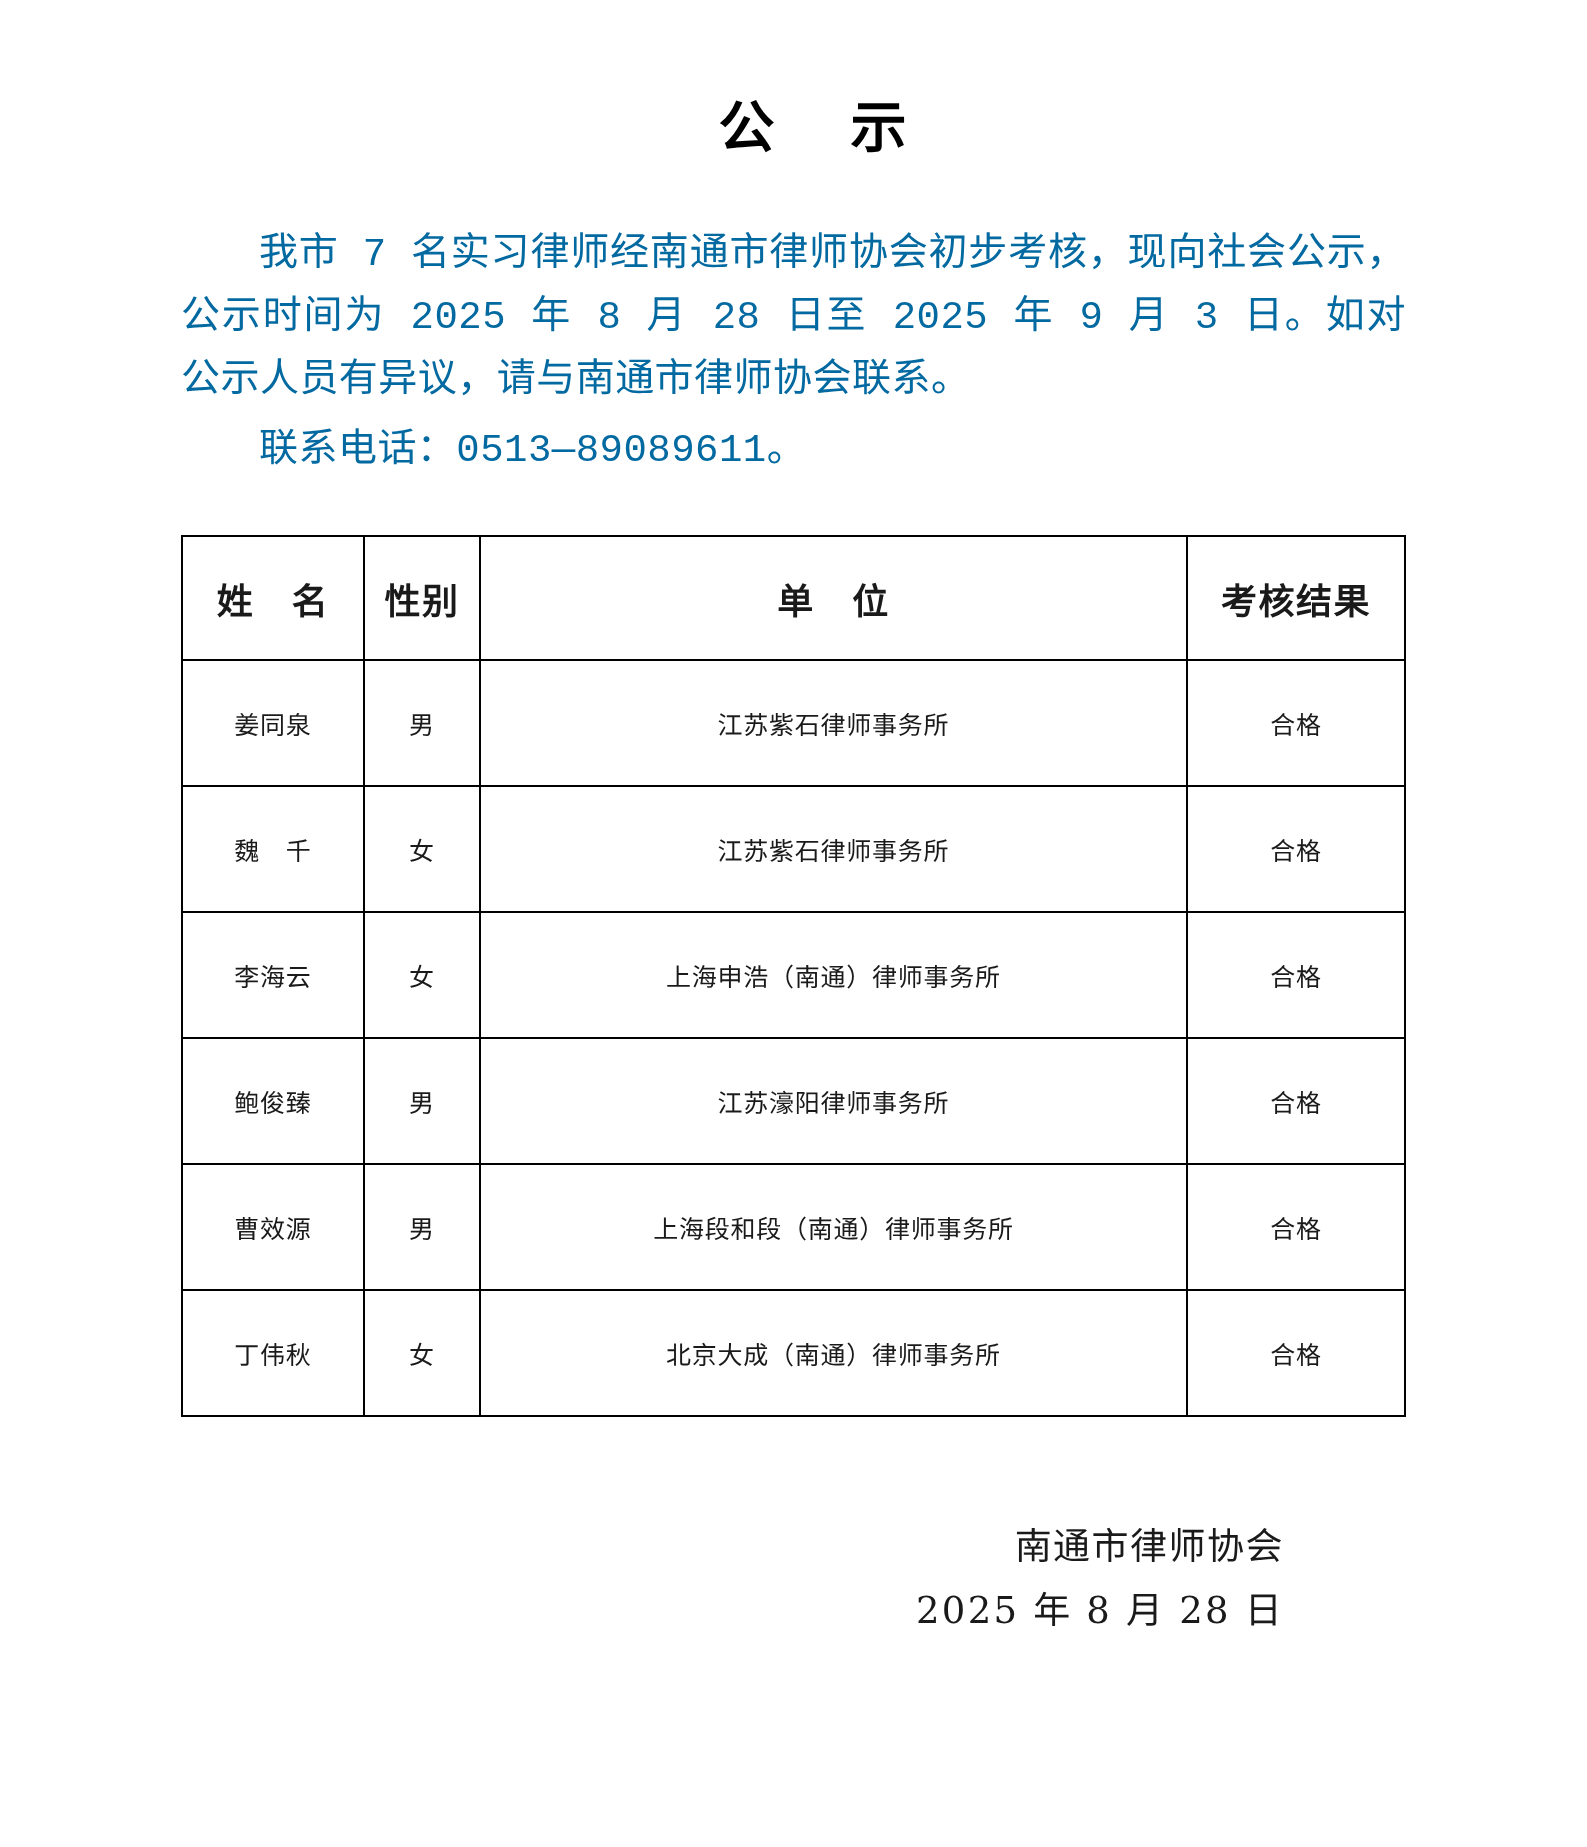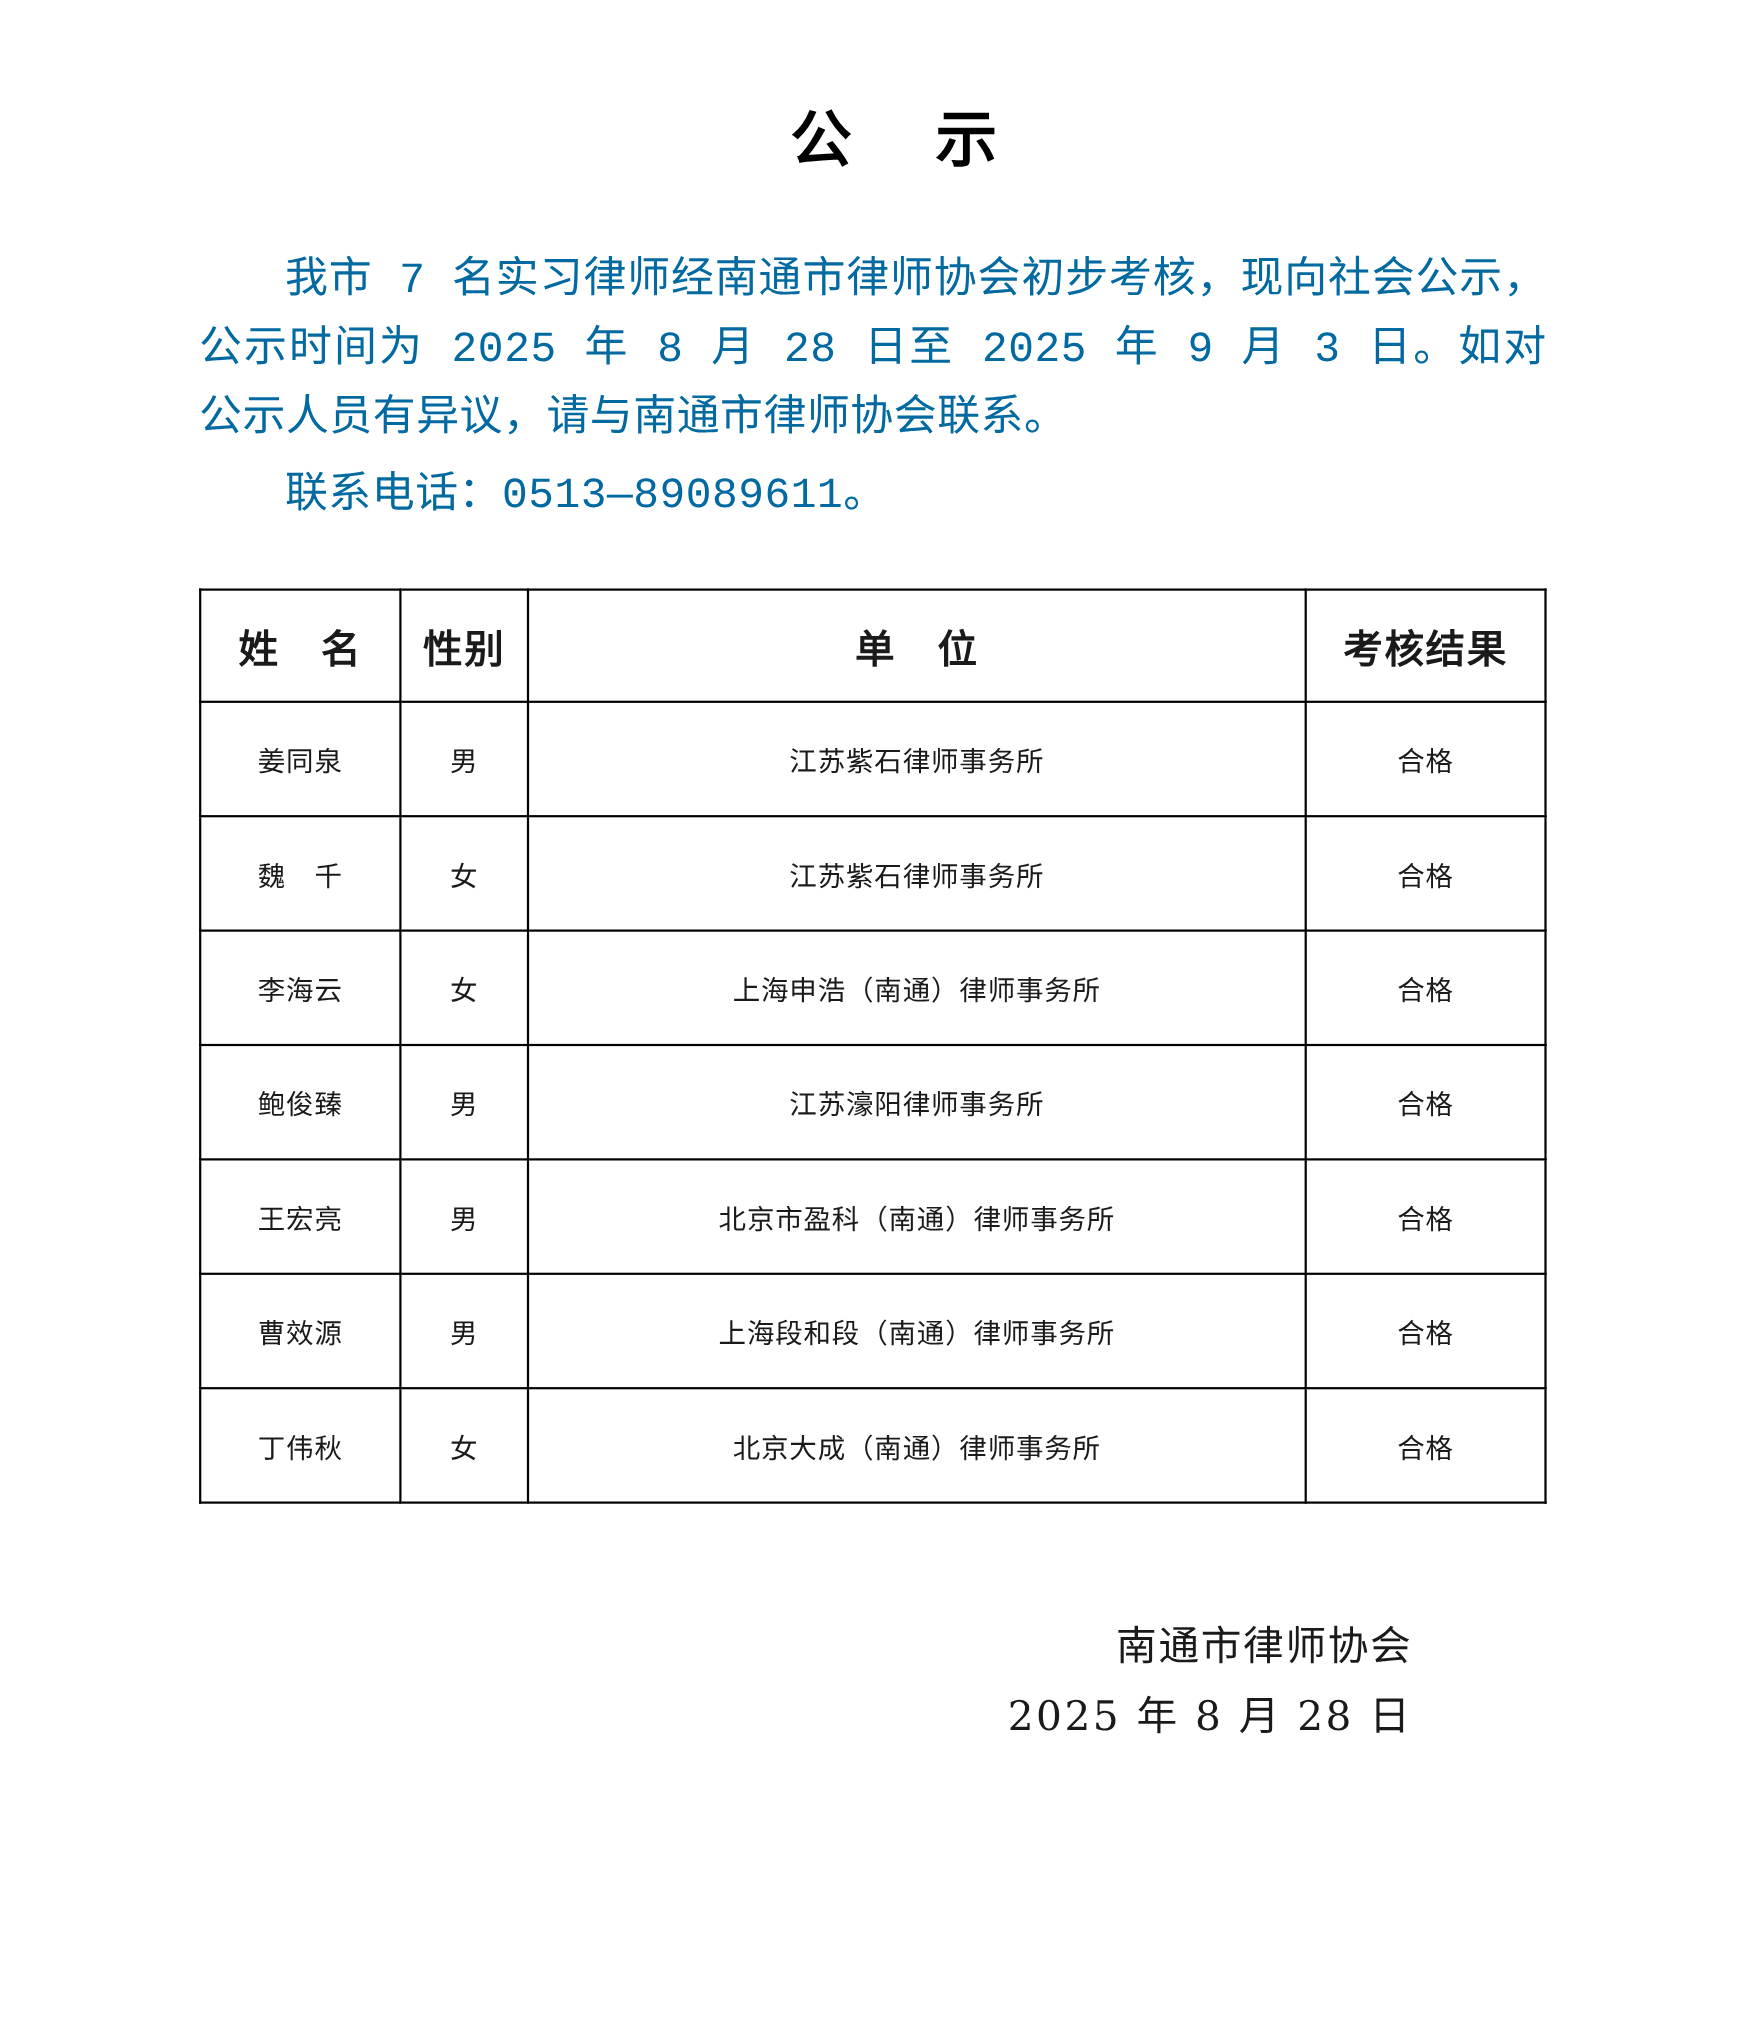--- a/index.html
+++ b/index.html
@@ -68,21 +68,21 @@
     border-collapse: collapse;
     width: 1225px;
     table-layout: fixed;
     border: 2px solid #000;
   }
   table.roster th,
   table.roster td {
     border: 2px solid #000;
     text-align: center;
     vertical-align: middle;
-    padding: 4px;
+    padding: 15px;
     color: #1a1a1a;
   }
   table.roster th {
     height: 92px;
     font-family: "DejaVu Sans", "Liberation Sans", sans-serif;
     font-weight: 700;
     font-size: 36px;
     letter-spacing: 0.04em;
   }
   table.roster td {
@@ -164,26 +164,20 @@
           <td>上海申浩（南通）律师事务所</td>
           <td>合格</td>
         </tr>
         <tr>
           <td>鲍俊臻</td>
           <td>男</td>
           <td>江苏濠阳律师事务所</td>
           <td>合格</td>
         </tr>
         <tr>
-          <td>王宏亮</td>
-          <td>男</td>
-          <td>北京市盈科（南通）律师事务所</td>
-          <td>合格</td>
-        </tr>
-        <tr>
           <td>曹效源</td>
           <td>男</td>
           <td>上海段和段（南通）律师事务所</td>
           <td>合格</td>
         </tr>
         <tr>
           <td>丁伟秋</td>
           <td>女</td>
           <td>北京大成（南通）律师事务所</td>
           <td>合格</td>

